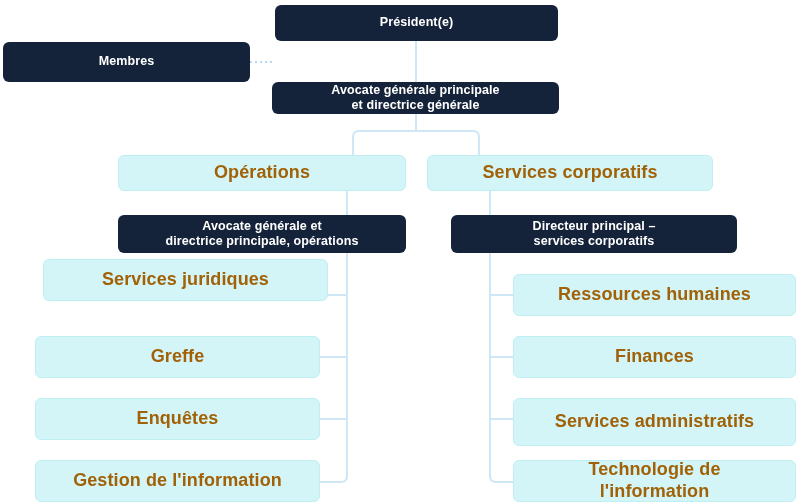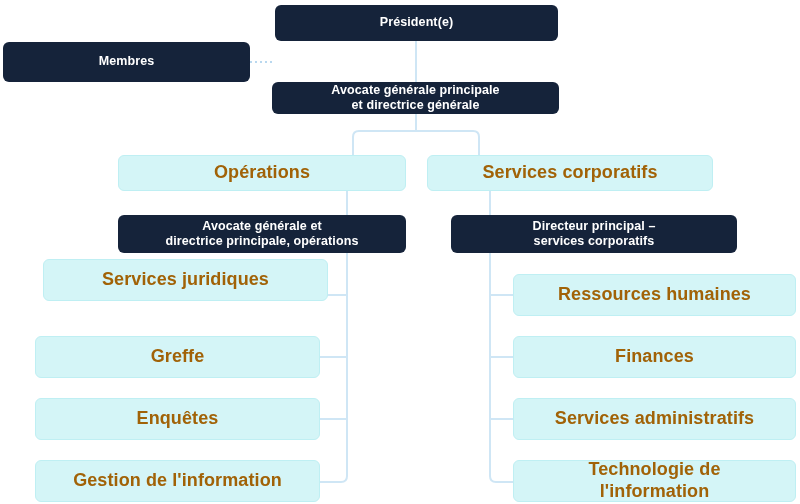--- a/index.html
+++ b/index.html
@@ -129,20 +129,20 @@
   <div class="node light" style="left:35px; top:460px; width:285px; height:42px;">
     <span class="label">Gestion de l'information</span>
   </div>
 
   <div class="node light" style="left:513px; top:274px; width:283px; height:42px;">
     <span class="label">Ressources humaines</span>
   </div>
   <div class="node light" style="left:513px; top:336px; width:283px; height:42px;">
     <span class="label">Finances</span>
   </div>
-  <div class="node light" style="left:513px; top:398px; width:283px; height:42px;">
+  <div class="node light" style="left:513px; top:398px; width:283px; height:48px;">
     <span class="label">Services administratifs</span>
   </div>
   <div class="node light" style="left:513px; top:460px; width:283px; height:42px;">
     <span class="label">Technologie de l'information</span>
   </div>
 
 </div>
 
 </body></html>

